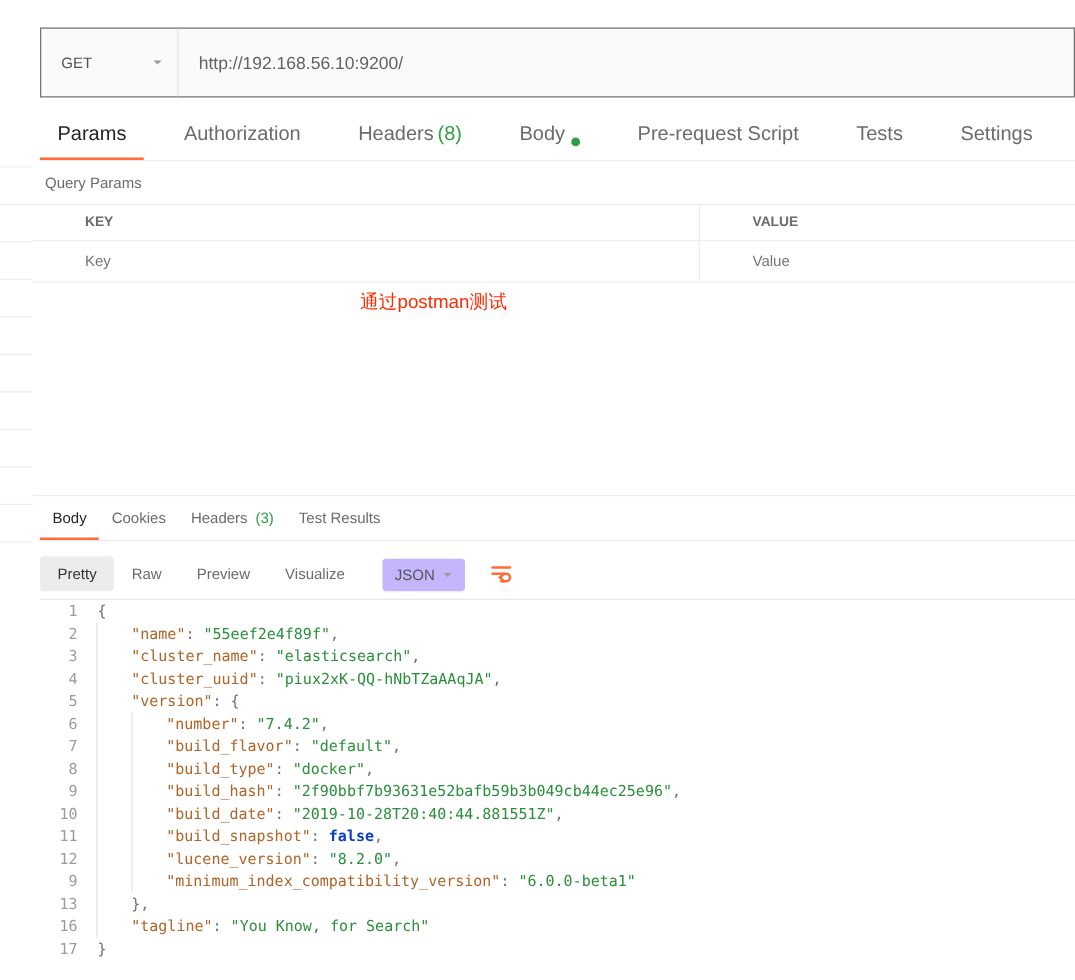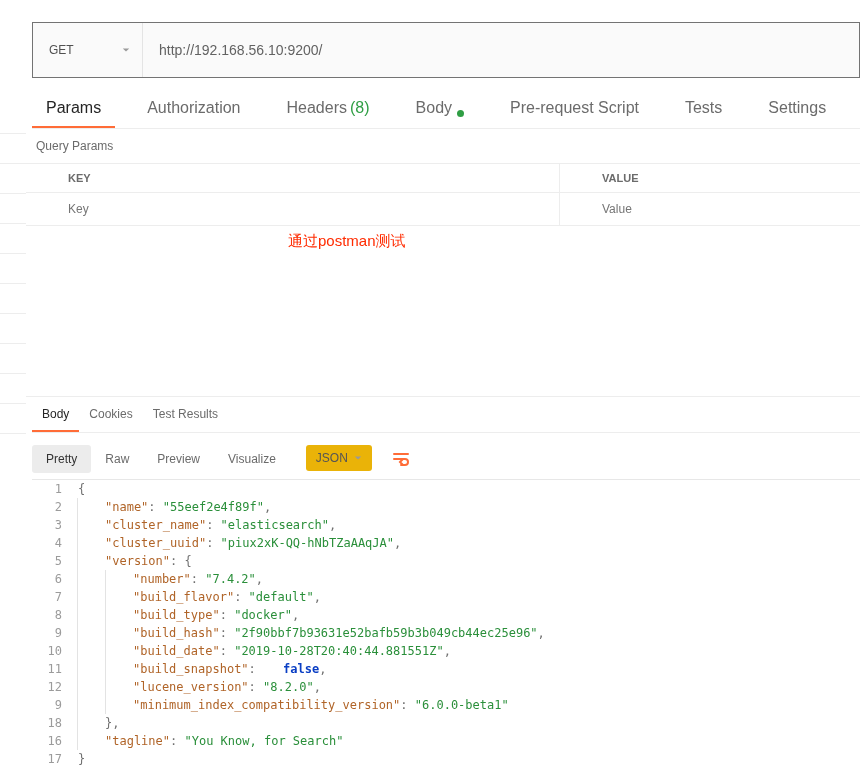--- a/index.html
+++ b/index.html
@@ -44,40 +44,40 @@
 
   .annotation { text-align:left; color:#ff2b00; font-size:15px; margin:6px 0 0 262px; font-family:Liberation Sans, sans-serif; }
 
   
   .resp { position:absolute; left:0; right:0; top:396px; border-top:1px solid #ededed; }
   .resptabs { display:flex; margin-left:6px; border-bottom:1px solid #ededed; }
   .resptabs a { padding:10px 10px 9px 10px; color:#6b6b6b; font-size:12px; cursor:pointer; border-bottom:2px solid transparent; }
   .resptabs a.active { color:#252525; border-bottom-color:#ff6c37; }
   .resptabs .count { color:#2f9e44; margin-left:3px; }
 
-  .viewbar { display:flex; align-items:flex-start; margin:12px 0 6px 6px; gap:0; }
+  .viewbar { display:flex; align-items:flex-end; margin:12px 0 6px 6px; gap:0; }
   .viewgroup { display:flex; background:transparent; }
   .viewgroup a { padding:7px 14px; color:#6b6b6b; font-size:12px; cursor:pointer; border-radius:3px; }
   .viewgroup a.active { background:#ececec; color:#333; }
-  .fmtgroup { margin-left:16px; display:flex; align-items:center; background:#eab308; border-radius:3px; padding:6px 10px; cursor:pointer; color:#555; font-size:12px; gap:6px; }
+  .fmtgroup { margin-left:16px; display:flex; align-items:center; background:#c4b5fd; border-radius:3px; padding:6px 10px; cursor:pointer; color:#555; font-size:12px; gap:6px; }
   .fmtgroup svg { fill:#9a9a9a; }
   .wrapbtn { margin-left:14px; width:30px; height:28px; display:flex; align-items:center; justify-content:center; cursor:pointer; border-radius:3px; }
   .wrapbtn svg { stroke:#ff6c37; }
 
   
   .code { font-family:Consolas,Menlo,monospace; font-size:12px; line-height:18px; margin-left:6px; border-top:1px solid #e7e7e7; max-height:318px; overflow:hidden; }
   .codeline { display:flex; }
   .ln { width:40px; text-align:right; padding-right:10px; color:#9b9b9b; user-select:none; }
   .codecell { white-space:pre; padding-left:6px; }
   .guide { display:inline-block; border-left:1px solid #e3e3e3; width:28px; height:18px; vertical-align:top; }
   .guide:first-of-type { margin-left:-1px; }
   .tok-punct { color:#707070; }
   .tok-key   { color:#b06428; }
   .tok-str   { color:#2a8f3a; }
-  .tok-bool  { color:#0a3ec4; font-weight:bold;margin-left:20px; }
+  .tok-bool  { color:#0a3ec4; font-weight:bold; }
   .tok-brace { color:#707070; }
 </style>
 </head>
 <body>
 
 <div class="gutter" id="gutter">
     <div style="height: 133px;"></div>
     <div class="tick"></div>
     <div class="tick"></div>
     <div class="tick"></div>
@@ -145,20 +145,21 @@
     <input class="key" placeholder="Key" style="">
     <input class="val" placeholder="Value" style="">
   </div>
 
   <div class="annotation">通过postman测试</div>
 
   <div class="resp">
     <div class="resptabs" id="resptabs">
         <a class="active"><span>Body</span></a>
         <a><span>Cookies</span></a>
+        <a><span>Headers</span><span class="count"> (3)</span></a>
         <a><span>Test Results</span></a>
       </div>
 
     <div class="viewbar">
       <div class="viewgroup" id="viewgroup">
           <a class="active">Pretty</a>
           <a>Raw</a>
           <a>Preview</a>
           <a>Visualize</a>
         </div>
@@ -224,21 +225,21 @@
         </div>
         <div class="codeline">
           <div class="ln">12</div>
           <div class="codecell"><span class="guide"></span><span class="guide"></span><span class="tok-key">"lucene_version"</span><span class="tok-punct">: </span><span class="tok-str">"8.2.0"</span><span class="tok-punct">,</span></div>
         </div>
         <div class="codeline">
           <div class="ln">9</div>
           <div class="codecell"><span class="guide"></span><span class="guide"></span><span class="tok-key">"minimum_index_compatibility_version"</span><span class="tok-punct">: </span><span class="tok-str">"6.0.0-beta1"</span></div>
         </div>
         <div class="codeline">
-          <div class="ln">18</div>
+          <div class="ln">13</div>
           <div class="codecell"><span class="guide"></span><span class="tok-brace">}</span><span class="tok-punct">,</span></div>
         </div>
         <div class="codeline">
           <div class="ln">16</div>
           <div class="codecell"><span class="guide"></span><span class="tok-key">"tagline"</span><span class="tok-punct">: </span><span class="tok-str">"You Know, for Search"</span></div>
         </div>
         <div class="codeline">
           <div class="ln">17</div>
           <div class="codecell"><span class="tok-brace">}</span></div>
         </div>

